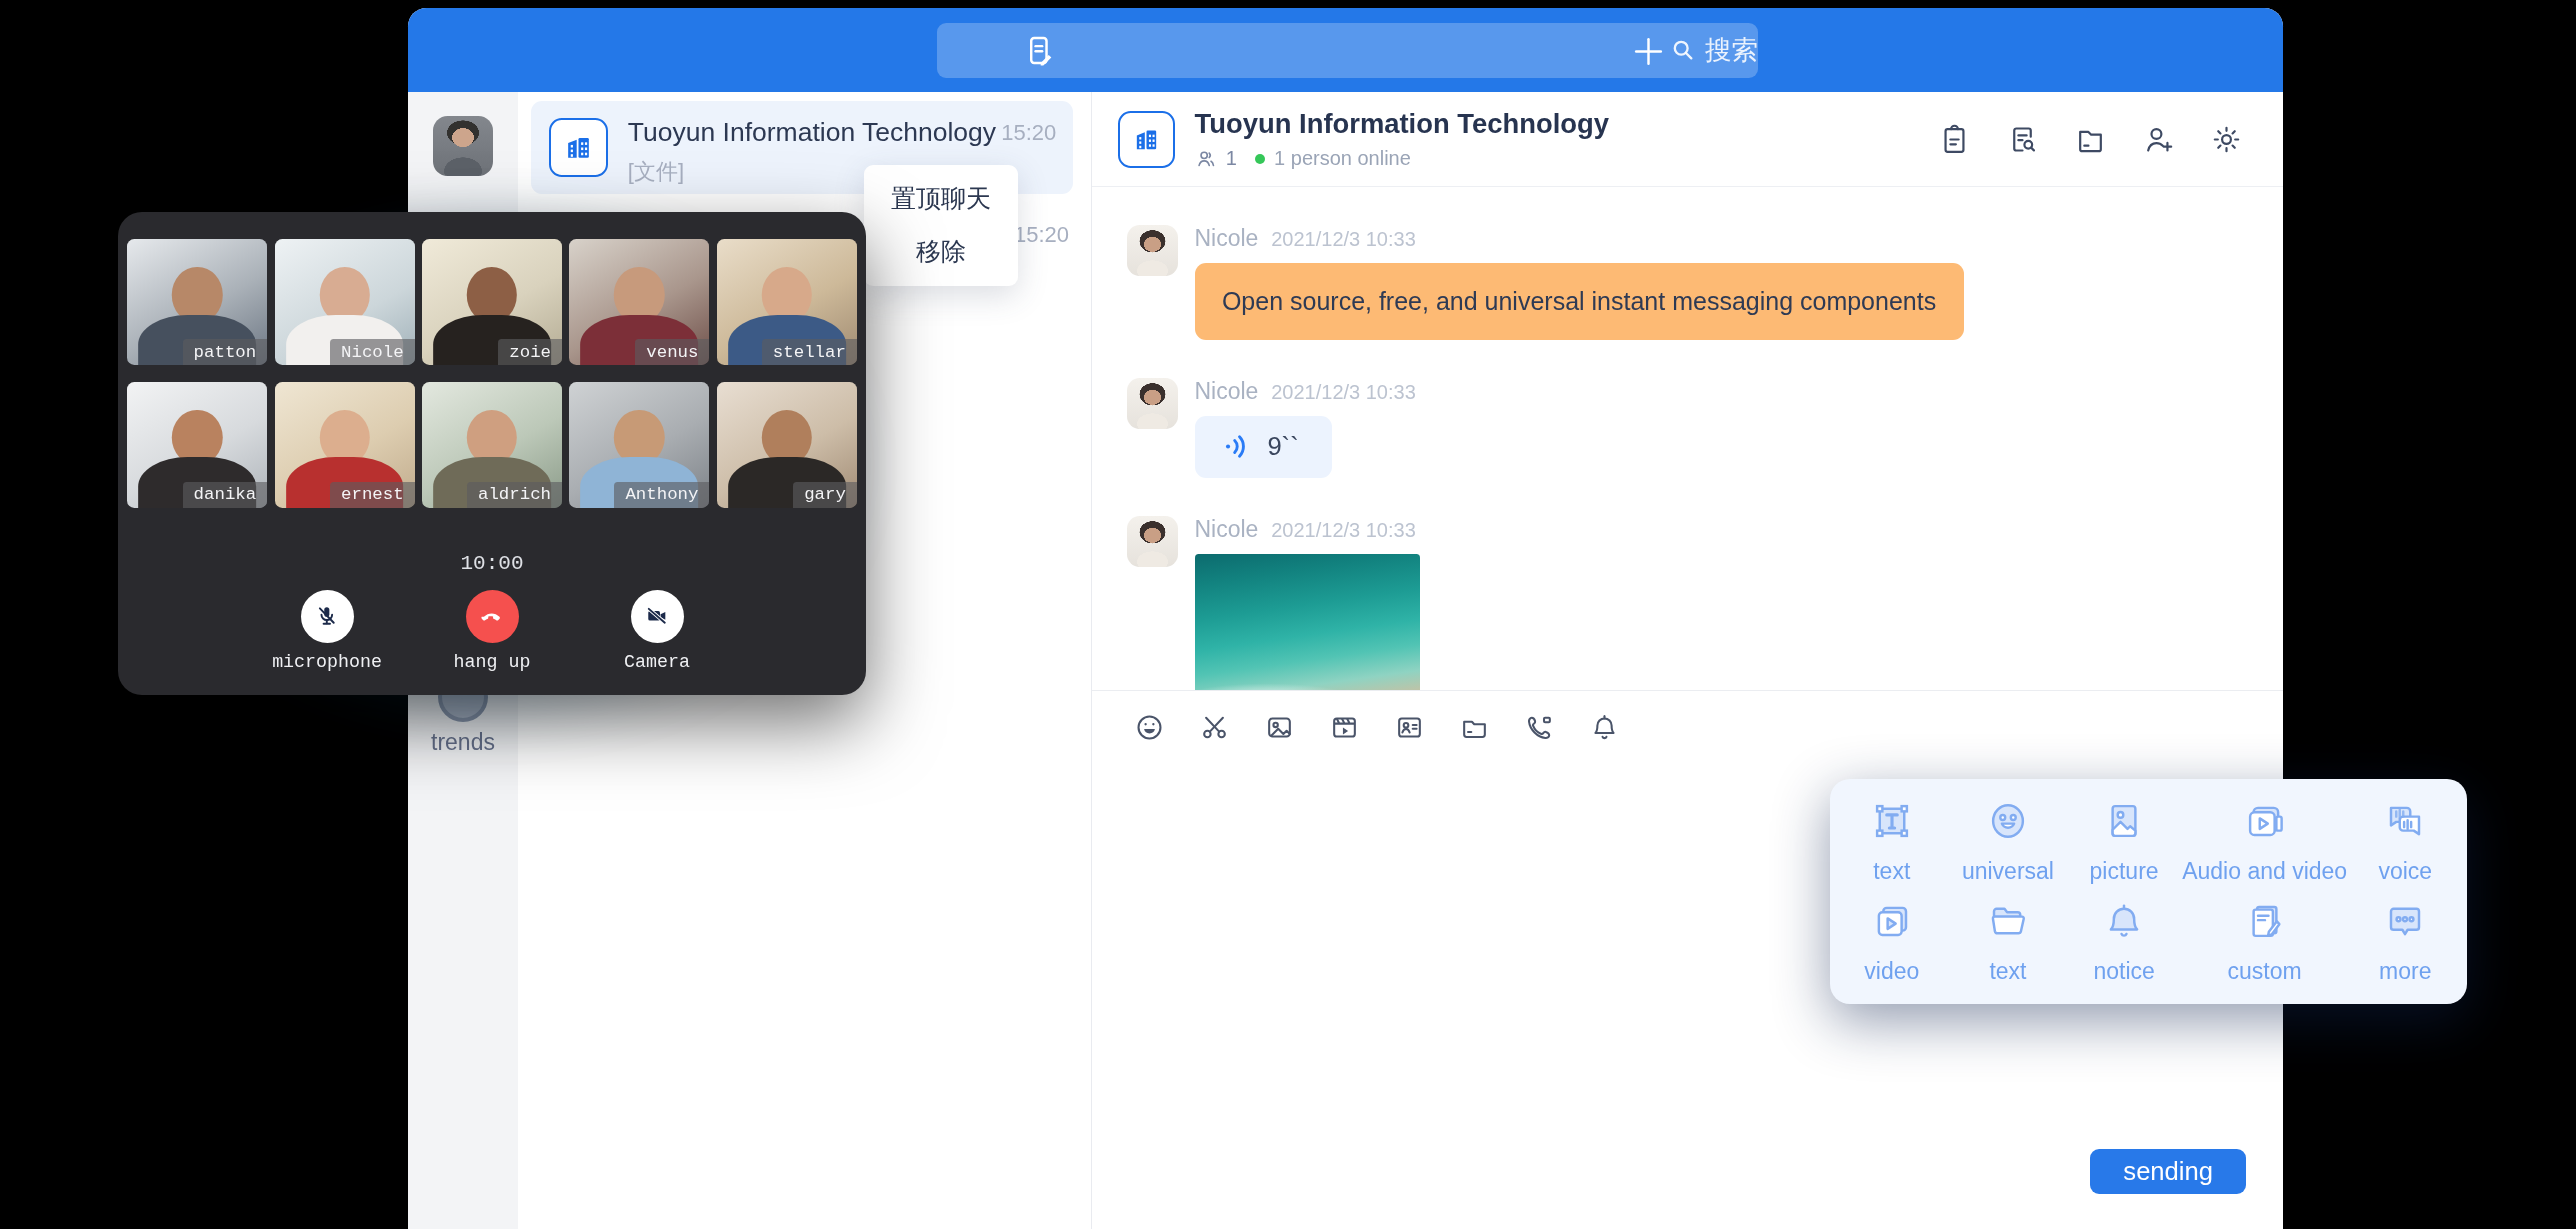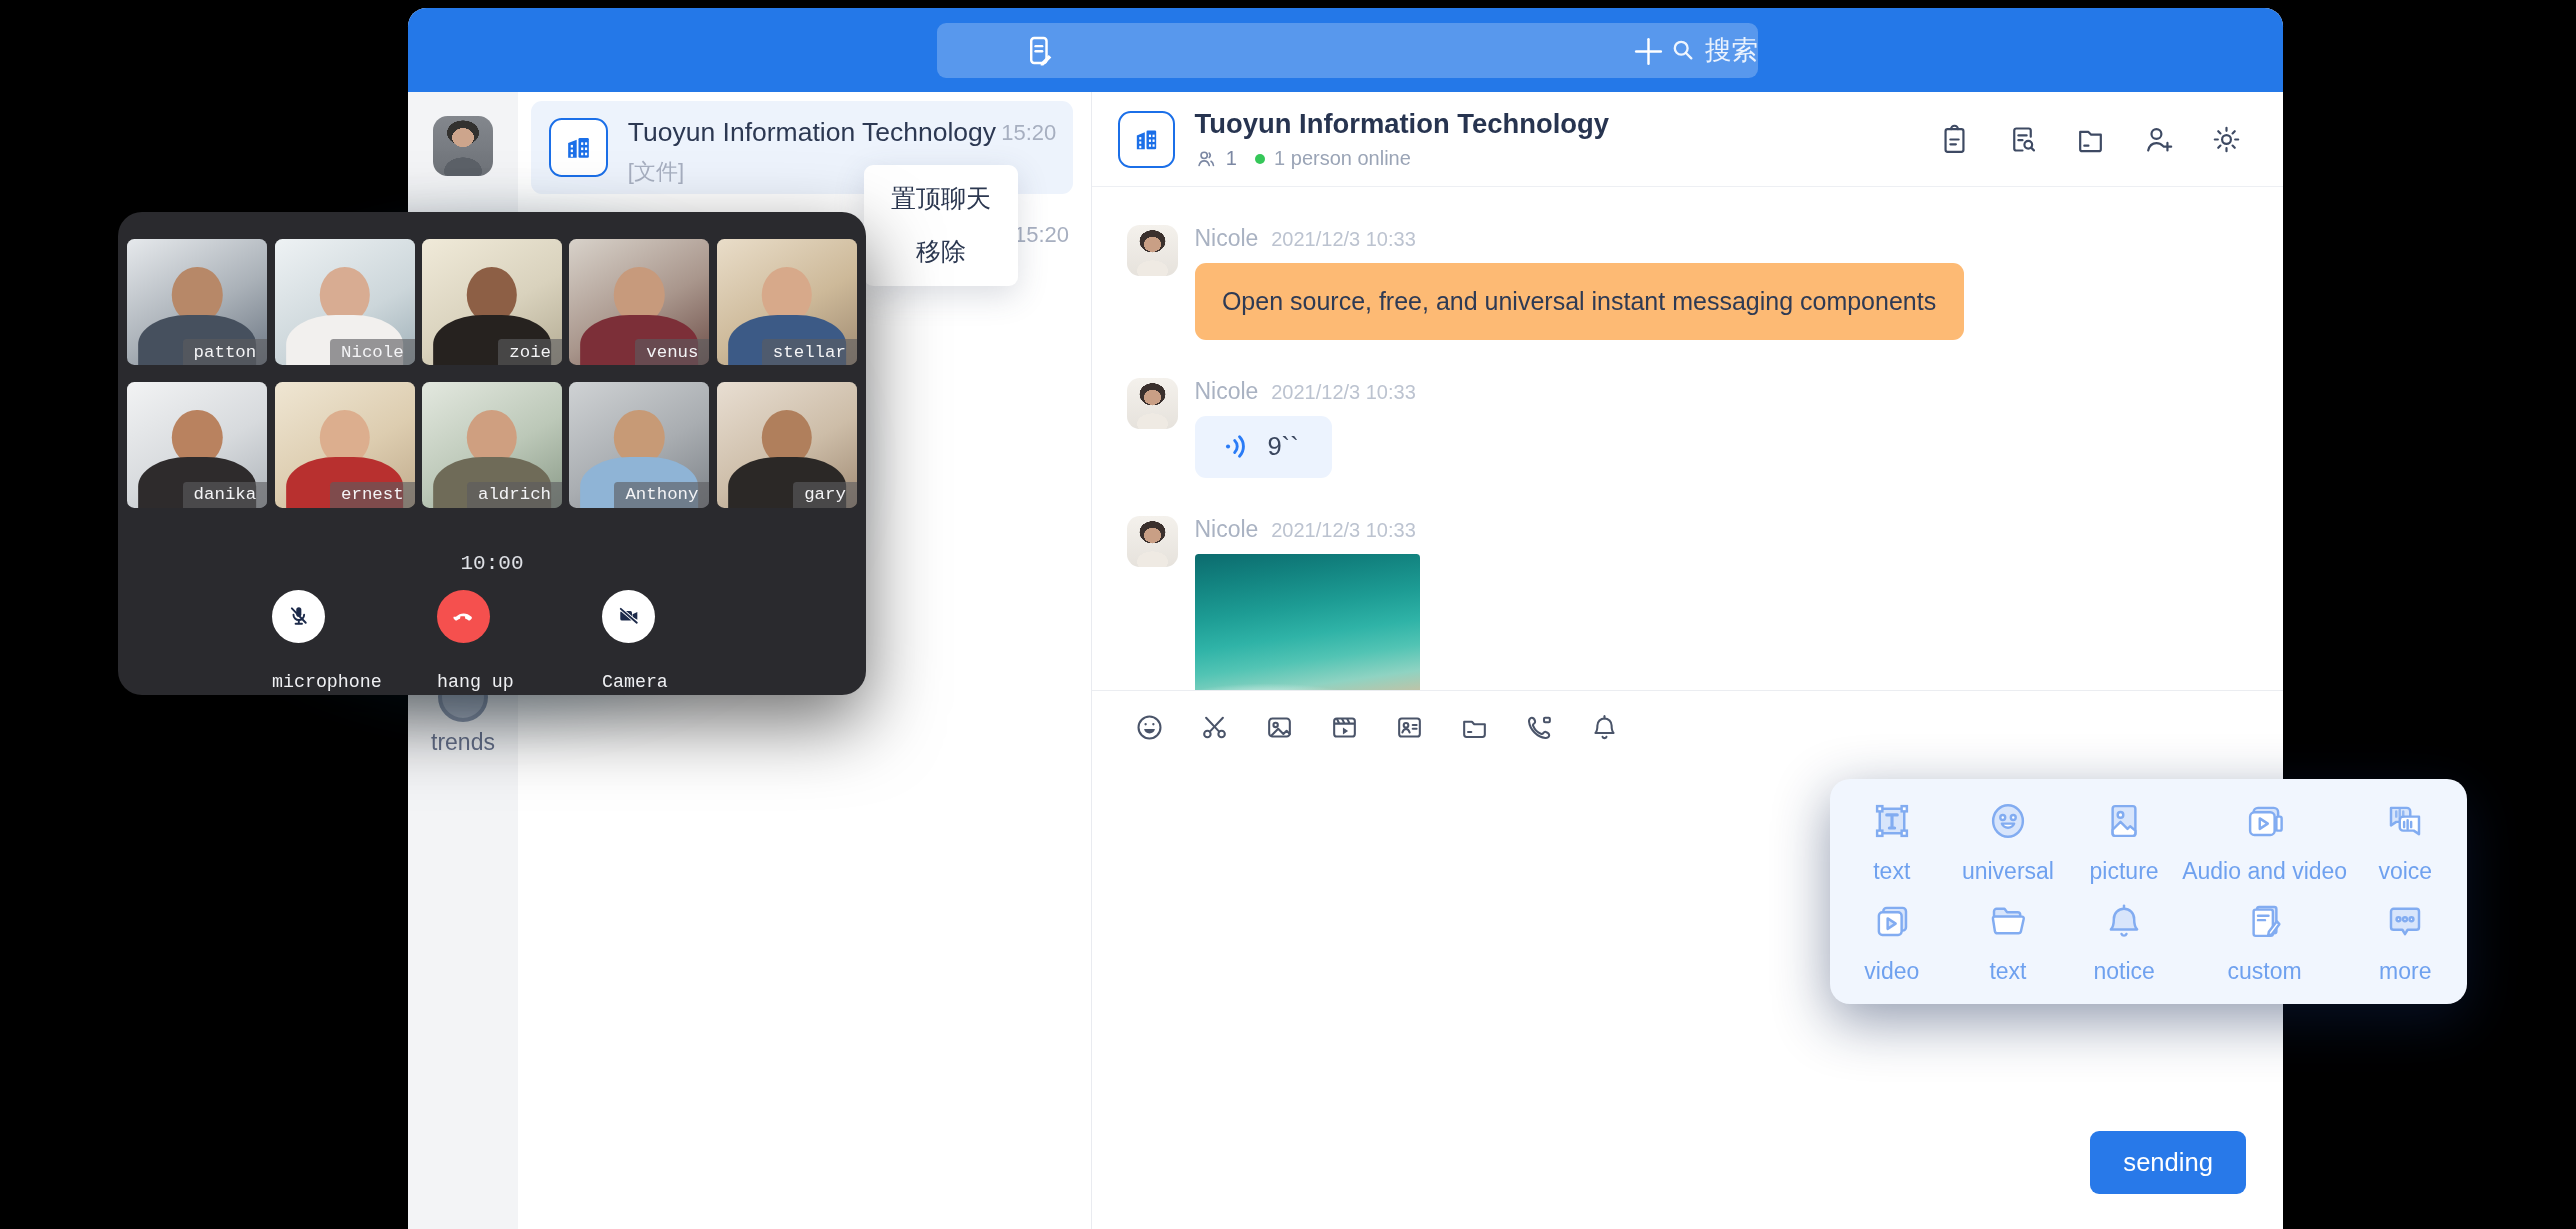--- a/index.html
+++ b/index.html
@@ -106,21 +106,21 @@
 
   .toolbar{
     height:73px;flex:0 0 73px;border-top:1.8px solid #ebedf1;
     display:flex;align-items:center;gap:34px;padding-left:42px;
   }
   .toolbar .tico{cursor:pointer;}
 
   .input-area{flex:1;position:relative;background:#fff;}
   .send-btn{
     position:absolute;right:37px;bottom:35px;background:#2879e9;color:#fff;
-    font-size:25.6px;border:none;border-radius:9.1px;padding:17px 33px;cursor:pointer;
+    font-size:25.6px;border:none;border-radius:9.1px;padding:8px 33px;cursor:pointer;
     font-family:inherit;
   }
 
   
   .ctx-menu{
     position:absolute;left:864px;top:165px;width:154px;z-index:6;
     background:#fff;border-radius:9.1px;box-shadow:0 9.1px 31px rgba(60,70,100,.18);
     padding:7.3px 0;
   }
   .ctx-item{height:53px;line-height:53px;text-align:center;font-size:25px;color:#2b3750;cursor:pointer;}
@@ -149,21 +149,21 @@
     content:'';position:absolute;left:50%;top:60%;width:84%;height:56%;
     transform:translateX(-50%);border-radius:42% 42% 0 0;background:var(--shirt,#3a3f4a);
   }
   .tile-name{
     position:absolute;right:0;bottom:0;background:rgba(92,92,96,.62);color:#f4f4f6;
     font-size:17.4px;padding:3.7px 11px;border-radius:3.7px 0 0 0;
   }
   .call-controls{position:absolute;left:0;right:0;top:340px;text-align:center;}
   .call-timer{font-size:21px;color:#dfe1e6;}
   .ctl-row{margin-top:14.6px;display:flex;justify-content:center;gap:55px;}
-  .ctl{display:flex;flex-direction:column;align-items:flex-start;width:110px;gap:20px;}
+  .ctl{display:flex;flex-direction:column;align-items:center;width:110px;}
   .ctl-btn{
     width:53px;height:53px;border-radius:50%;display:flex;align-items:center;justify-content:center;
     background:#fff;border:none;cursor:pointer;
   }
   .ctl-btn.red{background:#f5504e;}
   .ctl-label{margin-top:9.1px;font-size:18.3px;color:#eff0f3;}
 
   
   .popup-panel{
     position:absolute;left:1830px;top:779px;width:637px;height:225px;z-index:10;

